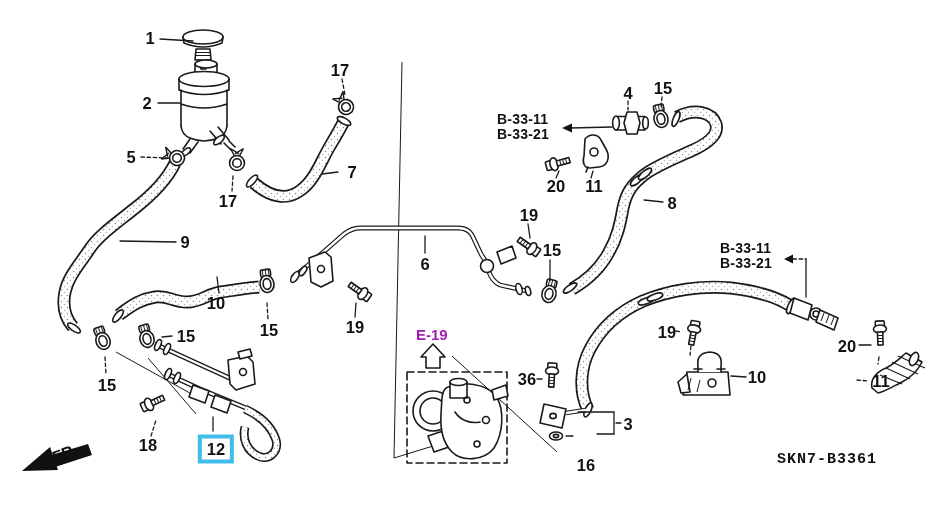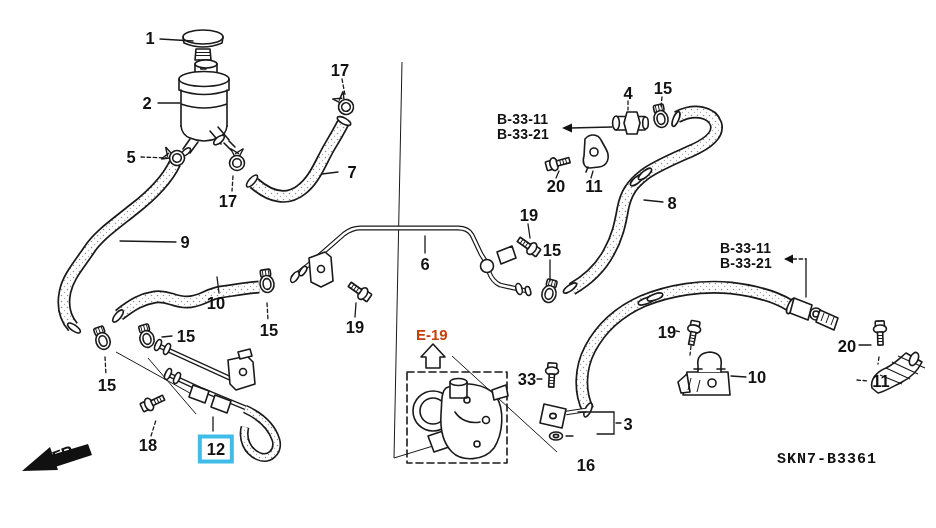--- a/index.html
+++ b/index.html
@@ -18,21 +18,21 @@
   .hoseI2{stroke:url(#stip);stroke-width:5.8;fill:none;}
   .pipeO{stroke:#1a1a1a;stroke-width:4.8;fill:none;stroke-linejoin:round;}
   .pipeI{stroke:#ffffff;stroke-width:2.4;fill:none;stroke-linejoin:round;}
   .blk{fill:#111;stroke:none;}
   #labels{position:absolute;left:0;top:0;width:936px;height:528px;z-index:5;}
   .plabel{position:absolute;transform:translate(-50%,-50%);font-weight:bold;font-size:16.5px;
           color:#111;white-space:nowrap;}
   .plabel.hl{padding:1px 5px;background:#fff;border:4px solid #0ea5e9;}
   .ref{position:absolute;font-weight:bold;font-size:14px;line-height:15px;color:#111;
        letter-spacing:.2px;white-space:nowrap;}
-  .subref{position:absolute;left:416px;top:326px;font-weight:bold;font-size:15px;color:#c2410c;}
+  .subref{position:absolute;left:416px;top:326px;font-weight:bold;font-size:15px;color:#a21caf;}
   .code{position:absolute;left:777px;top:451px;font-family:"Liberation Mono",monospace;
         font-weight:600;font-size:15px;letter-spacing:1px;color:#111;}
 </style>
 </head>
 <body>
 
 <div class="canvas">
 
 <svg width="936" height="528" viewBox="0 0 936 528">
   <defs>
@@ -304,21 +304,21 @@
       <div class="plabel" style="left: 355px; top: 327px;">19</div>
       <div class="plabel" style="left: 529px; top: 215px;">19</div>
       <div class="plabel" style="left: 667px; top: 332px;">19</div>
       <div class="plabel" style="left: 425px; top: 264px;">6</div>
       <div class="plabel" style="left: 628px; top: 93px;">4</div>
       <div class="plabel" style="left: 556px; top: 186px;">20</div>
       <div class="plabel" style="left: 594px; top: 186px;">11</div>
       <div class="plabel" style="left: 672px; top: 203px;">8</div>
       <div class="plabel" style="left: 148px; top: 445px; text-align: right;">18</div>
       <div class="plabel hl" style="left: 216px; top: 449px; border-color: rgb(63, 189, 232);">12</div>
-      <div class="plabel" style="left: 527px; top: 379px;">33</div>
+      <div class="plabel" style="left: 527px; top: 379px;">36</div>
       <div class="plabel" style="left: 586px; top: 437px; margin-top: 28px;">16</div>
       <div class="plabel" style="left: 628px; top: 424px;">3</div>
       <div class="plabel" style="left: 757px; top: 377px;">10</div>
       <div class="plabel" style="left: 847px; top: 346px;">20</div>
       <div class="plabel" style="left: 881px; top: 381px;">11</div>
       <div class="ref" style="left: 497px; top: 112px;">
         <div>B-33-11</div>
         <div>B-33-21</div>
       </div>
       <div class="ref" style="left: 720px; top: 241px;">

